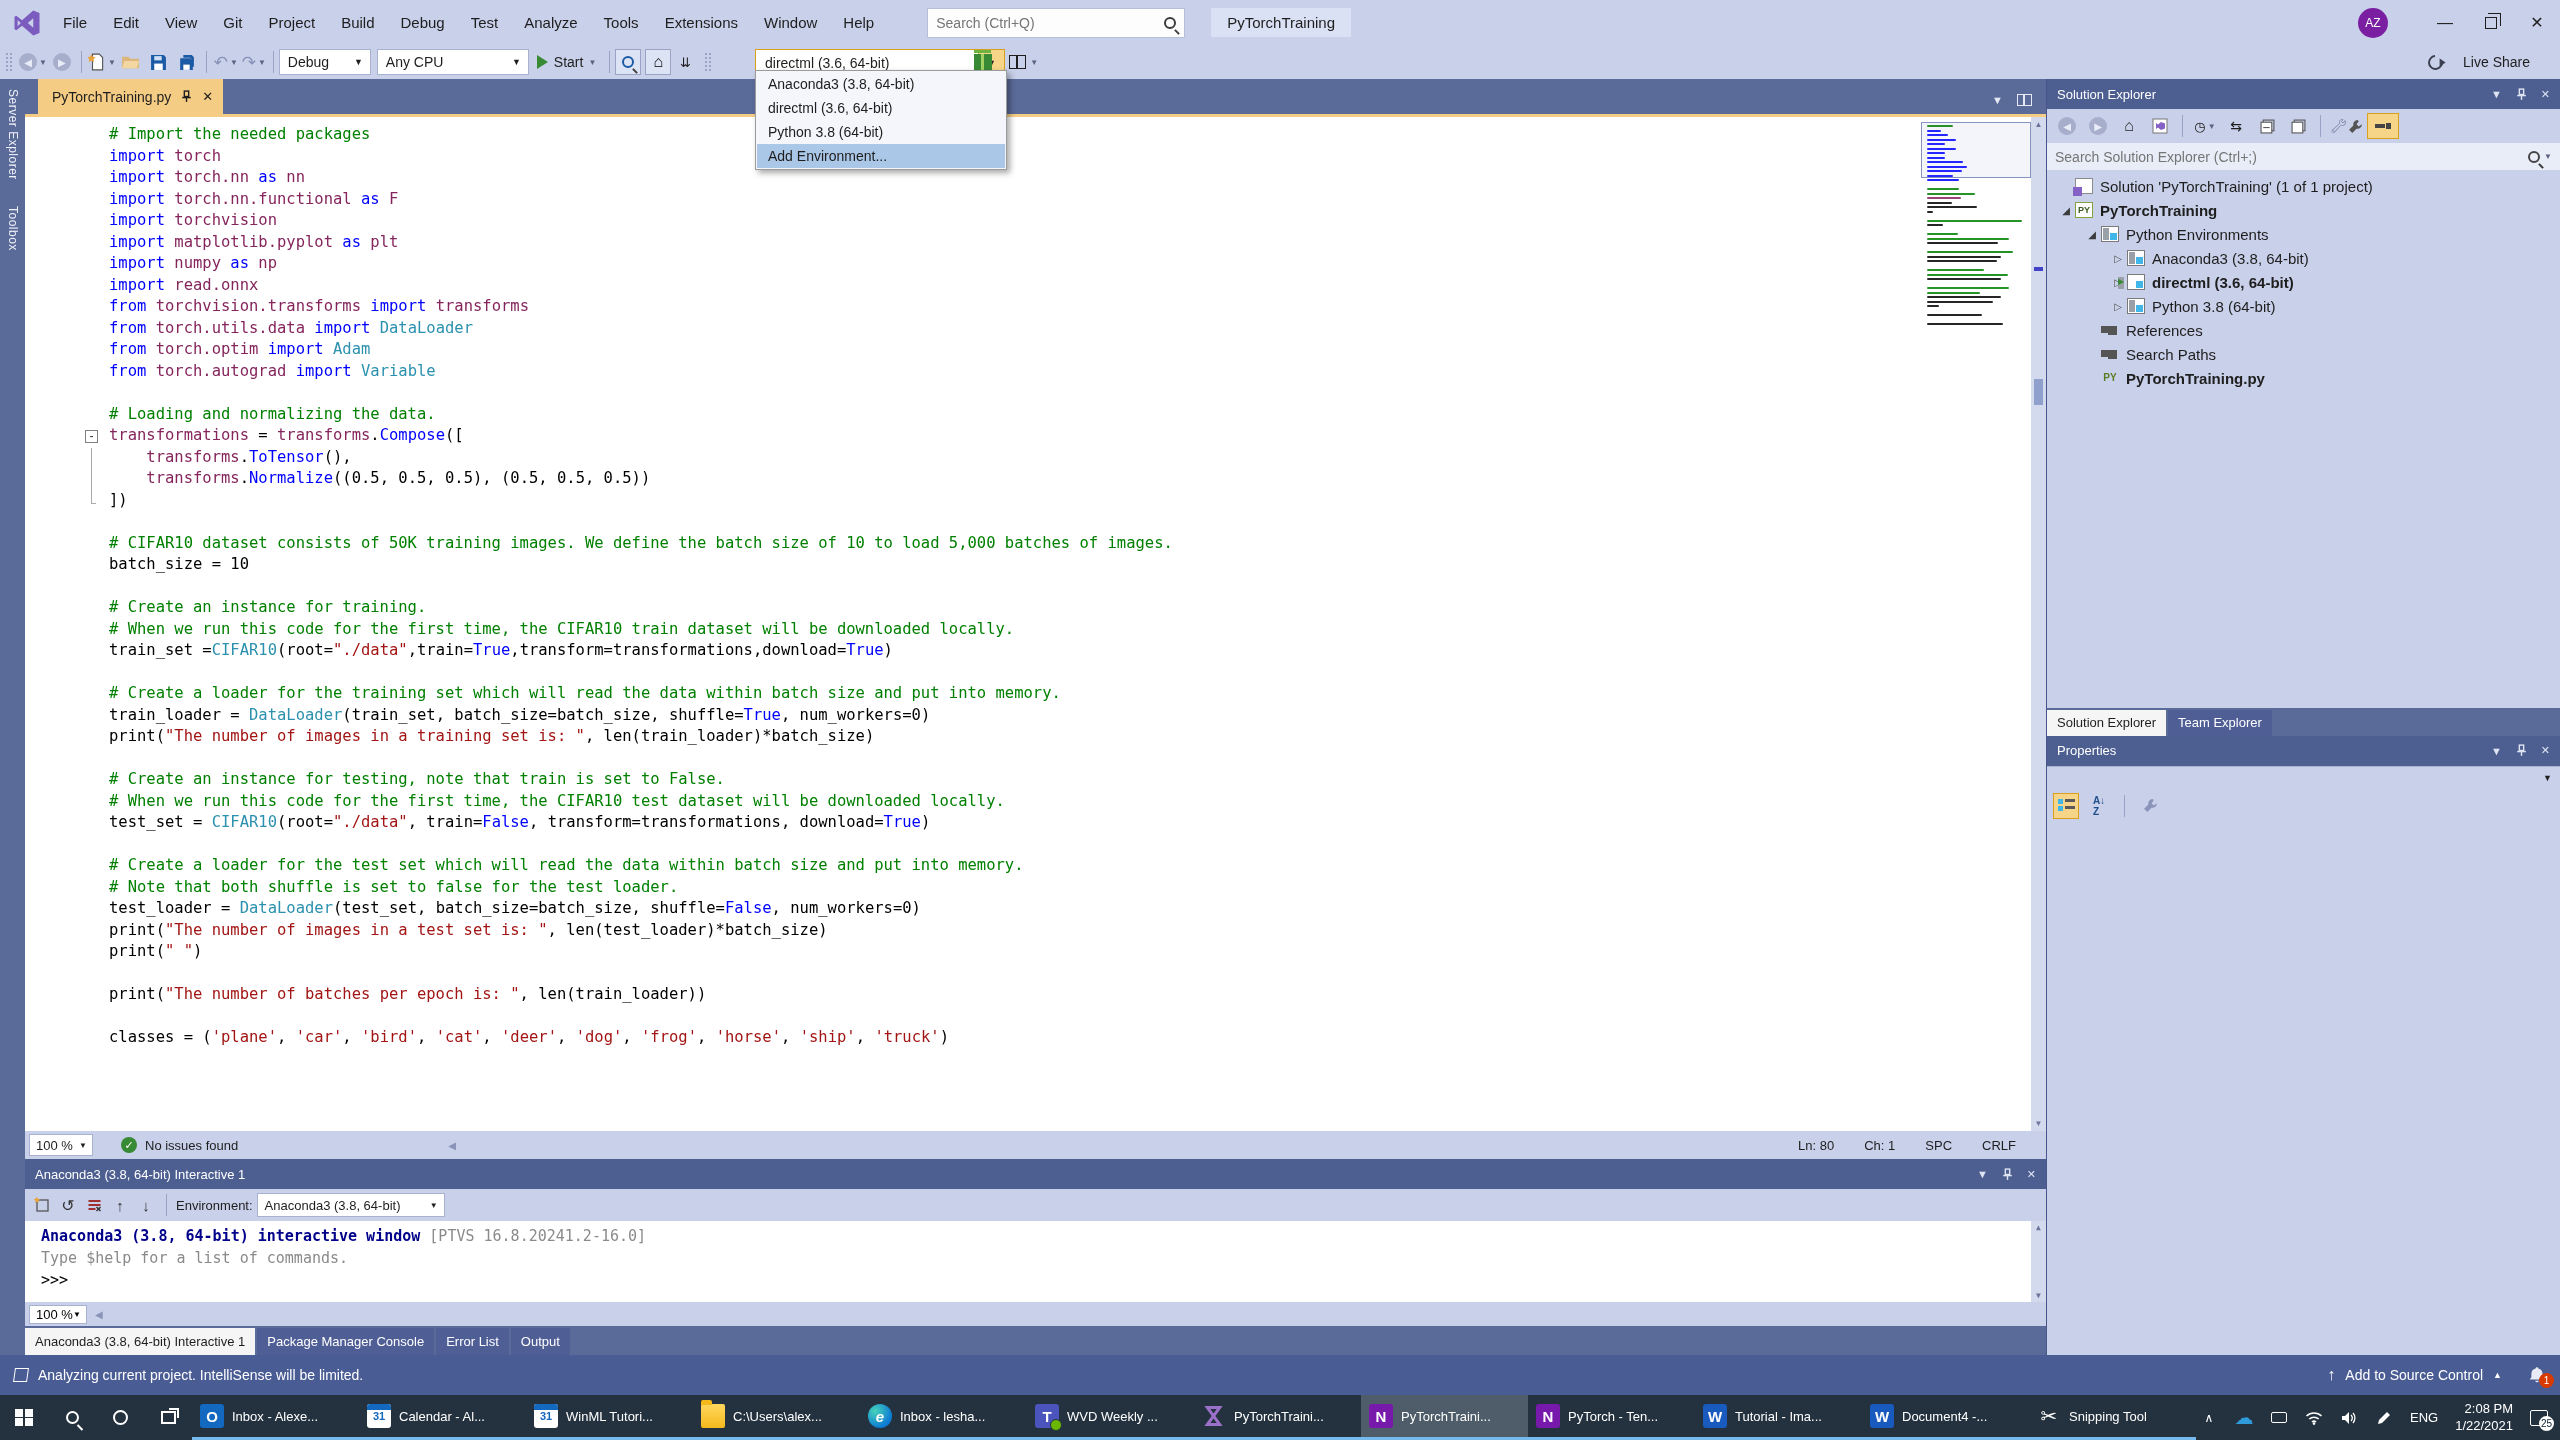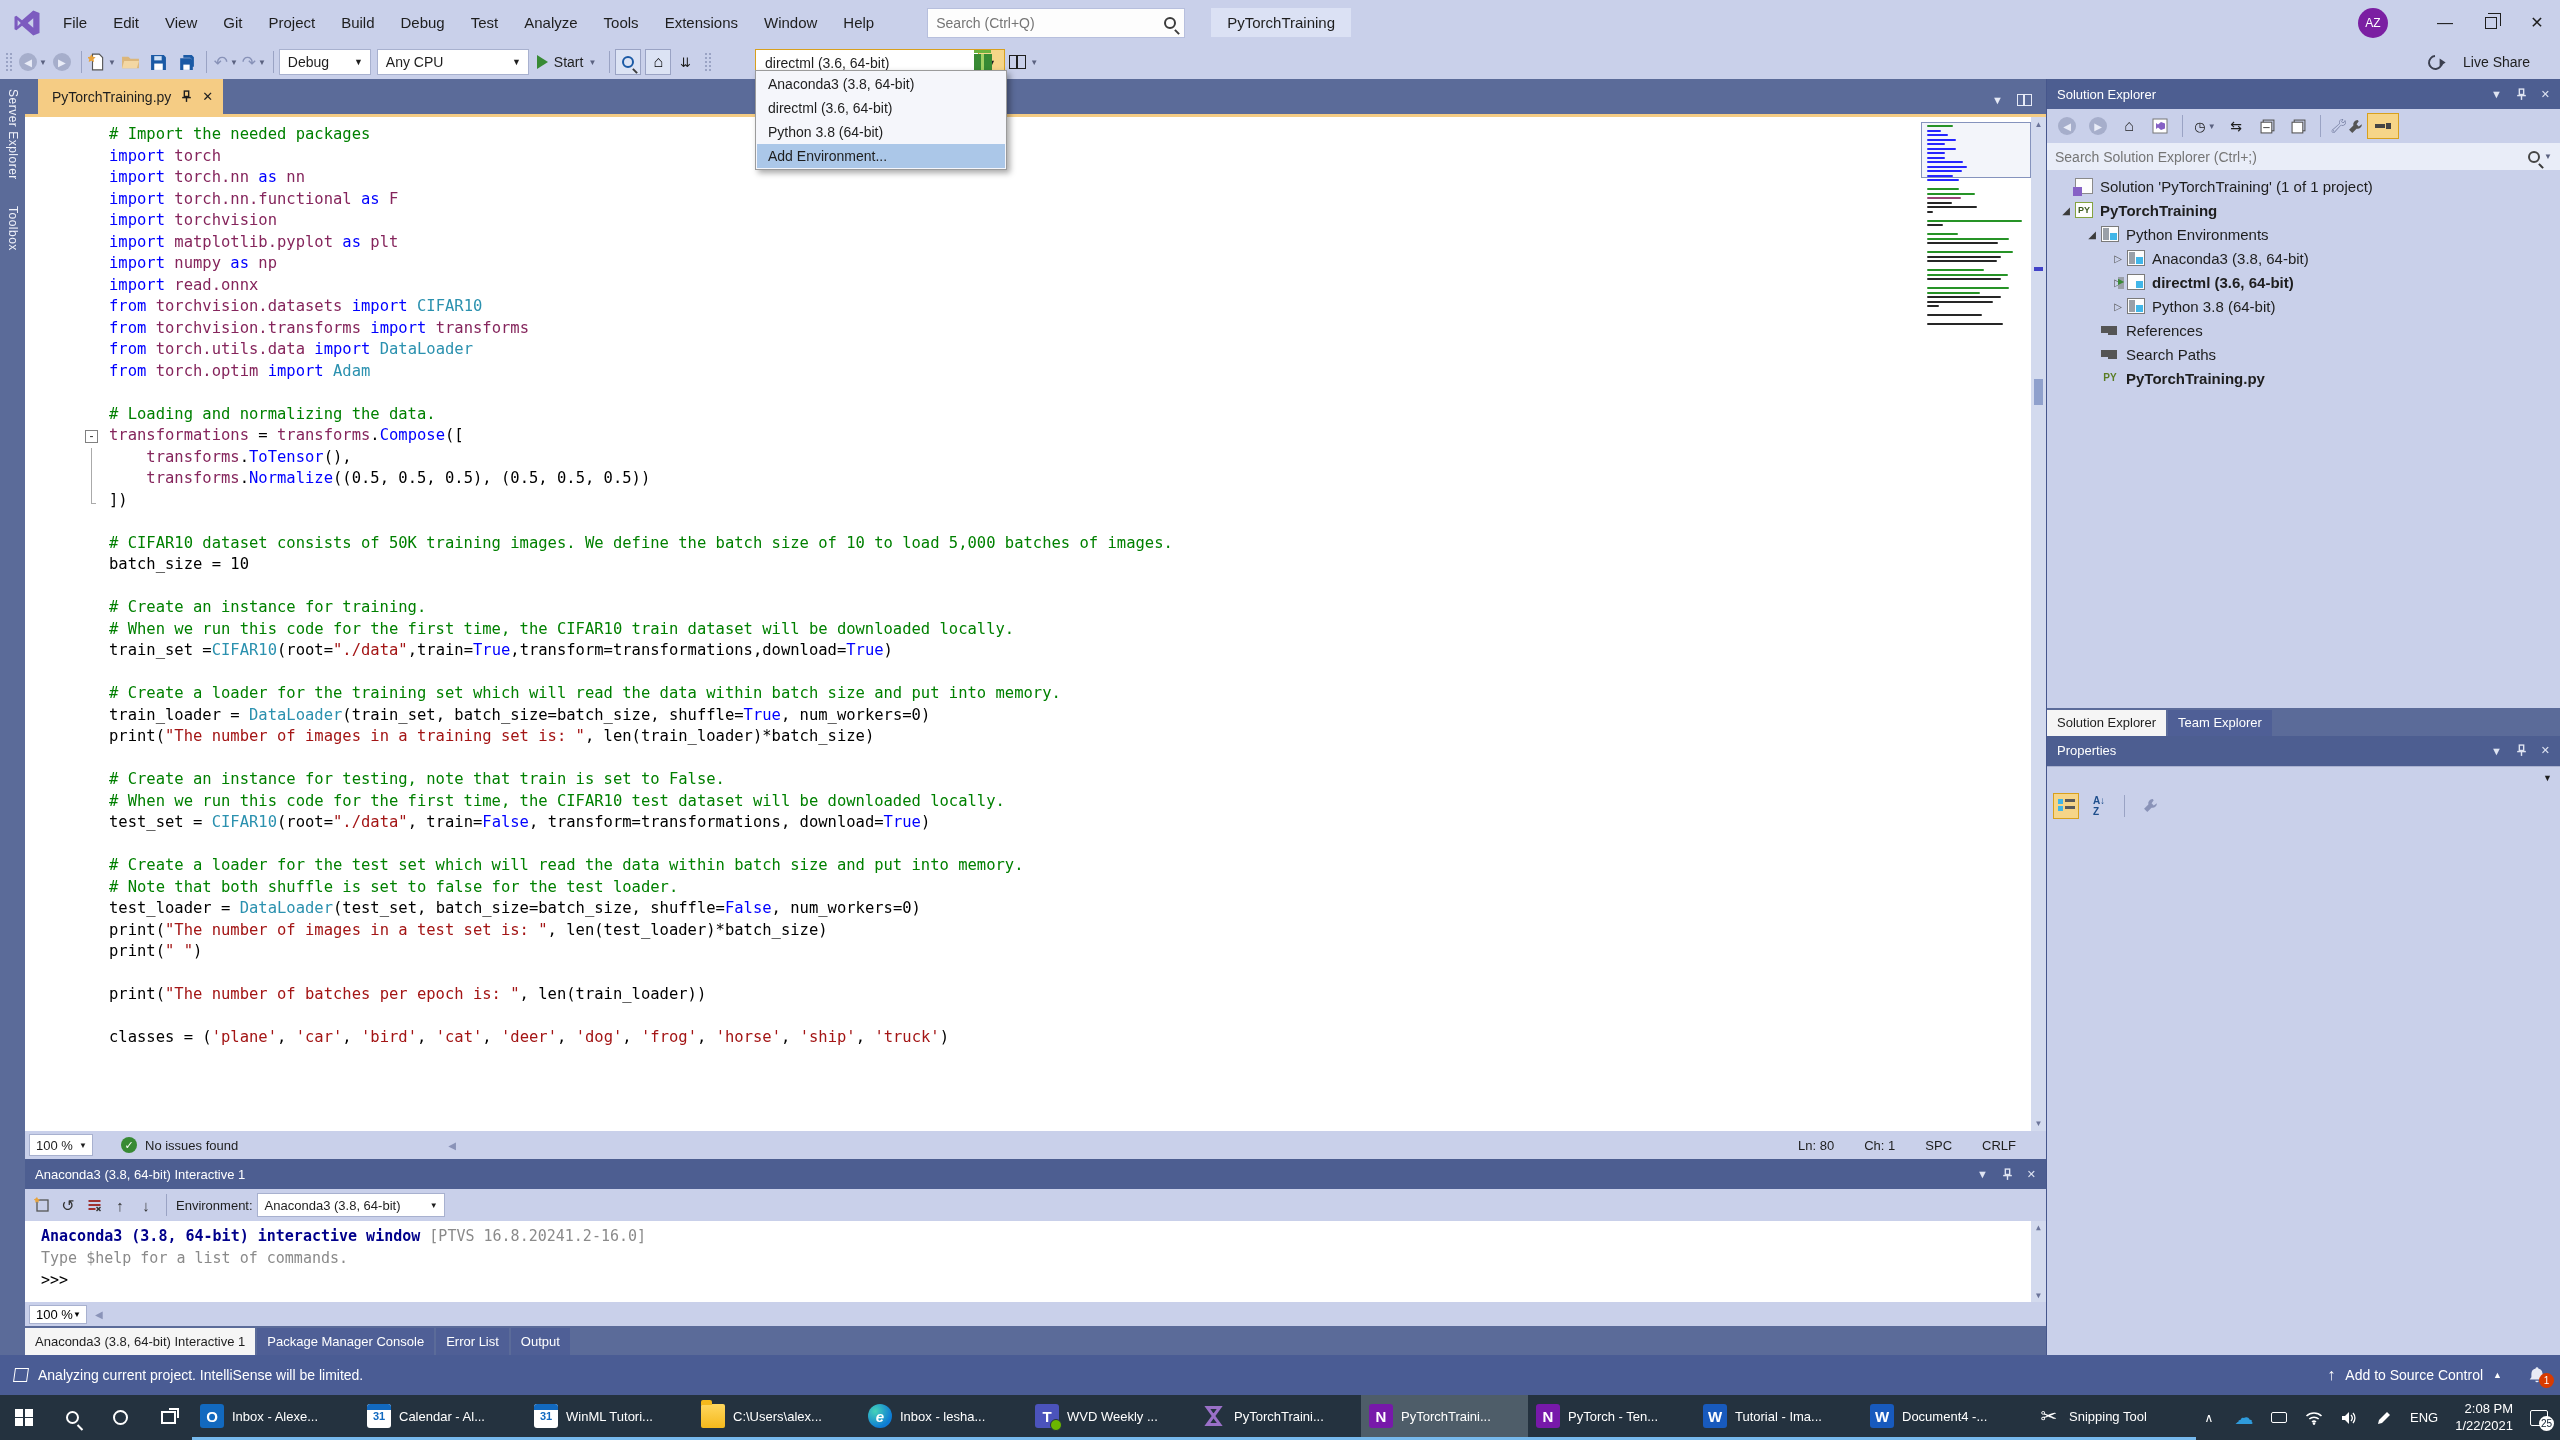--- a/index.html
+++ b/index.html
@@ -347,24 +347,24 @@
       <div class="editor-body">
         <div class="code-area" id="code-area">
             <div class="code-line"><span style="color: rgb(0, 128, 0);"># Import the needed packages</span></div>
             <div class="code-line"><span style="color: rgb(0, 0, 255);">import </span><span style="color: rgb(133, 37, 92);">torch</span></div>
             <div class="code-line"><span style="color: rgb(0, 0, 255);">import </span><span style="color: rgb(133, 37, 92);">torch.nn </span><span style="color: rgb(0, 0, 255);">as </span><span style="color: rgb(133, 37, 92);">nn</span></div>
             <div class="code-line"><span style="color: rgb(0, 0, 255);">import </span><span style="color: rgb(133, 37, 92);">torch.nn.functional </span><span style="color: rgb(0, 0, 255);">as </span><span style="color: rgb(133, 37, 92);">F</span></div>
             <div class="code-line"><span style="color: rgb(0, 0, 255);">import </span><span style="color: rgb(133, 37, 92);">torchvision</span></div>
             <div class="code-line"><span style="color: rgb(0, 0, 255);">import </span><span style="color: rgb(133, 37, 92);">matplotlib.pyplot </span><span style="color: rgb(0, 0, 255);">as </span><span style="color: rgb(133, 37, 92);">plt</span></div>
             <div class="code-line"><span style="color: rgb(0, 0, 255);">import </span><span style="color: rgb(133, 37, 92);">numpy </span><span style="color: rgb(0, 0, 255);">as </span><span style="color: rgb(133, 37, 92);">np</span></div>
             <div class="code-line"><span style="color: rgb(0, 0, 255);">import </span><span style="color: rgb(133, 37, 92);">read.onnx</span></div>
-            <div class="code-line"><span style="color: rgb(0, 0, 255);">from </span><span style="color: rgb(133, 37, 92);">torchvision.datasets </span><span style="color: rgb(0, 0, 255);">import </span><span style="color: rgb(43, 145, 175);">CIFAR10</span></div>
             <div class="code-line"><span style="color: rgb(0, 0, 255);">from </span><span style="color: rgb(133, 37, 92);">torchvision.transforms </span><span style="color: rgb(0, 0, 255);">import </span><span style="color: rgb(133, 37, 92);">transforms</span></div>
             <div class="code-line"><span style="color: rgb(0, 0, 255);">from </span><span style="color: rgb(133, 37, 92);">torch.utils.data </span><span style="color: rgb(0, 0, 255);">import </span><span style="color: rgb(43, 145, 175);">DataLoader</span></div>
             <div class="code-line"><span style="color: rgb(0, 0, 255);">from </span><span style="color: rgb(133, 37, 92);">torch.optim </span><span style="color: rgb(0, 0, 255);">import </span><span style="color: rgb(43, 145, 175);">Adam</span></div>
+            <div class="code-line"><span style="color: rgb(0, 0, 255);">from </span><span style="color: rgb(133, 37, 92);">torch.autograd </span><span style="color: rgb(0, 0, 255);">import </span><span style="color: rgb(43, 145, 175);">Variable</span></div>
             <div class="code-line"></div>
             <div class="code-line"><span style="color: rgb(0, 128, 0);"># Loading and normalizing the data.</span></div>
             <div class="code-line"><span class="fold-box">-</span><span style="color: rgb(133, 37, 92);">transformations </span><span style="color: rgb(0, 0, 0);">= </span><span style="color: rgb(133, 37, 92);">transforms</span><span style="color: rgb(0, 0, 0);">.</span><span style="color: rgb(0, 0, 255);">Compose</span><span style="color: rgb(0, 0, 0);">([</span></div>
             <div class="code-line guided"><span style="color: rgb(0, 0, 0);">    </span><span style="color: rgb(133, 37, 92);">transforms</span><span style="color: rgb(0, 0, 0);">.</span><span style="color: rgb(0, 0, 255);">ToTensor</span><span style="color: rgb(0, 0, 0);">(),</span></div>
             <div class="code-line guided"><span style="color: rgb(0, 0, 0);">    </span><span style="color: rgb(133, 37, 92);">transforms</span><span style="color: rgb(0, 0, 0);">.</span><span style="color: rgb(0, 0, 255);">Normalize</span><span style="color: rgb(0, 0, 0);">((0.5, 0.5, 0.5), (0.5, 0.5, 0.5))</span></div>
             <div class="code-line guide-end"><span style="color: rgb(0, 0, 0);">])</span></div>
             <div class="code-line"></div>
             <div class="code-line"><span style="color: rgb(0, 128, 0);"># CIFAR10 dataset consists of 50K training images. We define the batch size of 10 to load 5,000 batches of images.</span></div>
             <div class="code-line"><span style="color: rgb(0, 0, 0);">batch_size = 10</span></div>
             <div class="code-line"></div>

